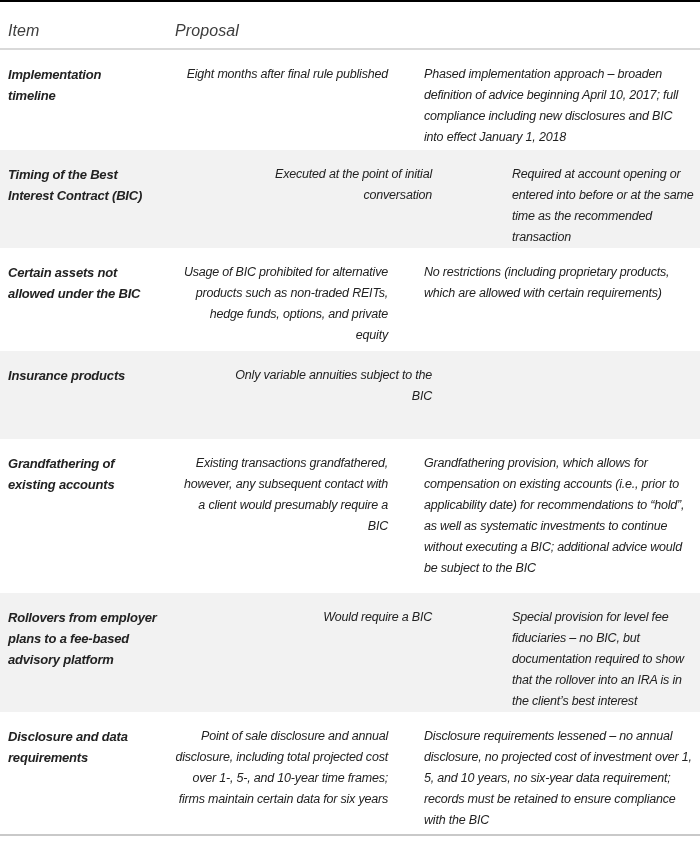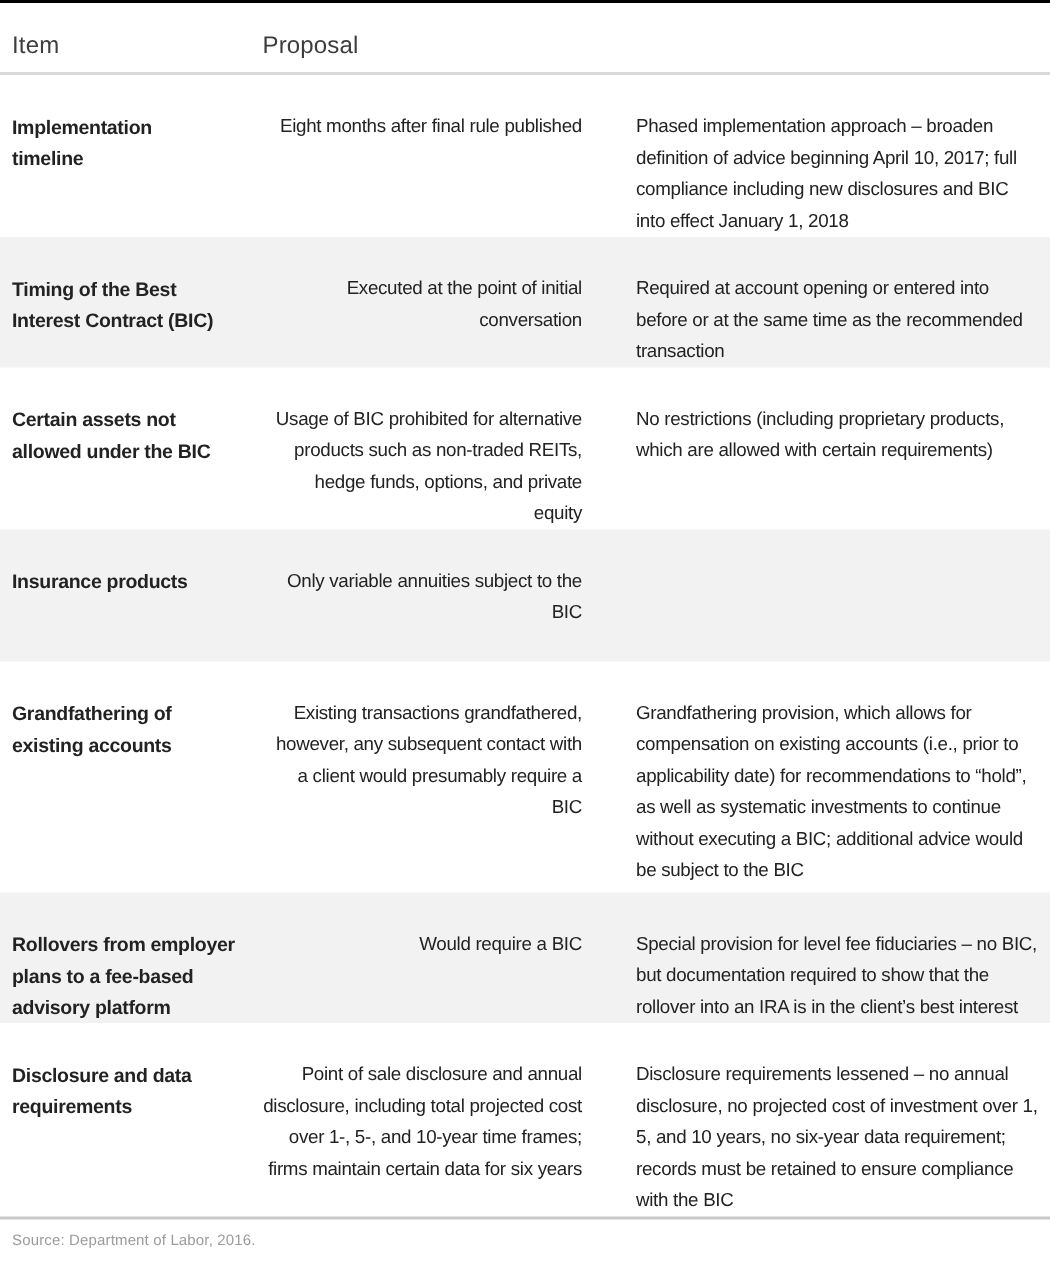--- a/index.html
+++ b/index.html
@@ -14,38 +14,39 @@
     height: 844px;
     overflow: hidden;
     background: #ffffff;
     border-top: 2px solid var(--top-border, #000000);
   }
   .grid {
     display: grid;
     grid-template-columns: 167px 225px 1fr;
     padding-left: 8px;
     padding-right: 6px;
+    font-style: italic;
   }
   .thead {
     height: 48px;
     align-items: end;
     padding-bottom: 8px;
     border-bottom: 2px solid var(--header-divider, #d9d9d9);
     font-size: 16px;
     color: #3d3d3d;
     letter-spacing: 0.1px;
   }
   .row {
-    padding-top: 24px;
+    padding-top: 14px;
     font-size: 12.5px;
     line-height: 21px;
     color: var(--text, #222222);
     letter-spacing: -0.2px;
   }
-  .row.alt { background: var(--row-stripe, #f2f2f2); }
+  .row.alt { background: var(--row-stripe, #f2f2f2); gap: 44px; }
   .cell-item {
     font-size: 13px;
     font-weight: bold;
     white-space: pre-line;
     padding-right: 8px;
     color: var(--text, #222222);
   }
   .cell-proposal { padding-right: 12px; text-align: right; }
   .cell-final { padding-right: 0; margin-left: 24px; }
   .footer-divider { height: 2px; background: var(--footer-divider, #c9c9c9); }

